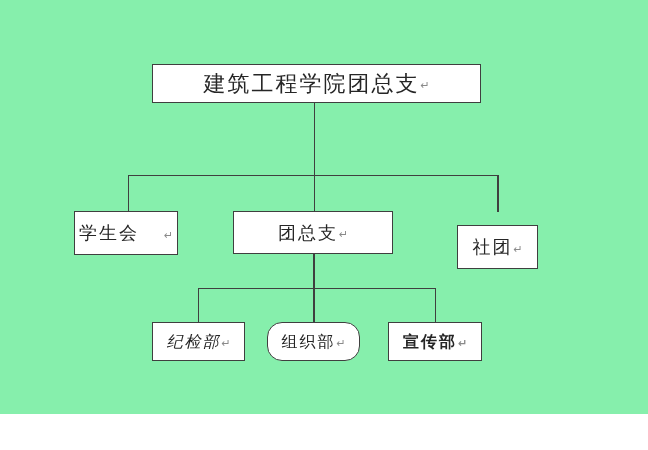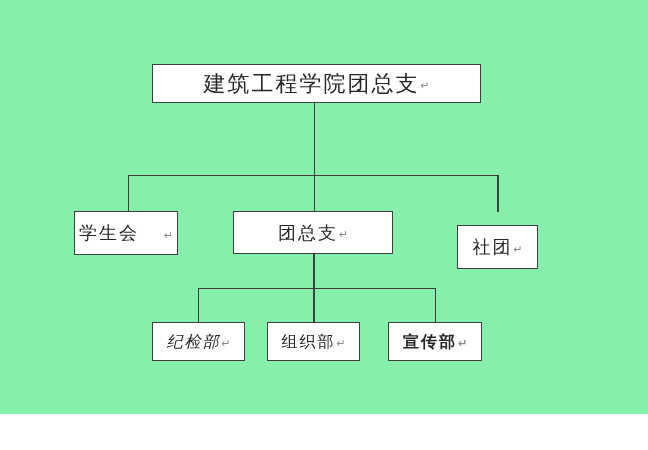--- a/index.html
+++ b/index.html
@@ -35,21 +35,21 @@
     font-size: 11px;
     color: #8a8a8a;
     margin-left: 1px;
     transform: translateY(2px);
   }
   .node.root  { left: 152px; top: 64px;  width: 329px; height: 39px; font-size: 22px; }
   .node.l2-a  { left: 74px;  top: 211px; width: 104px; height: 44px; font-size: 18px; gap: 24px; }
   .node.l2-b  { left: 233px; top: 211px; width: 160px; height: 43px; font-size: 18px; }
   .node.l2-c  { left: 457px; top: 211px; width: 81px;  height: 44px; font-size: 18px; margin-top: 14px; }
   .node.l3-a  { left: 152px; top: 322px; width: 93px;  height: 39px; font-size: 16px; font-style: italic; }
-  .node.l3-b  { left: 267px; top: 322px; width: 93px;  height: 39px; font-size: 16px; }
+  .node.l3-b  { left: 267px; top: 322px; width: 93px;  height: 39px; font-size: 16px; border-radius: 15px; }
   .node.l3-c  { left: 388px; top: 322px; width: 94px;  height: 39px; font-size: 16px; font-weight: bold; }
 
   .line {
     position: absolute;
     background: #3f3f3f;
   }
   .vline { width: 1.5px; }
   .hline { height: 1.5px; }
 
   

